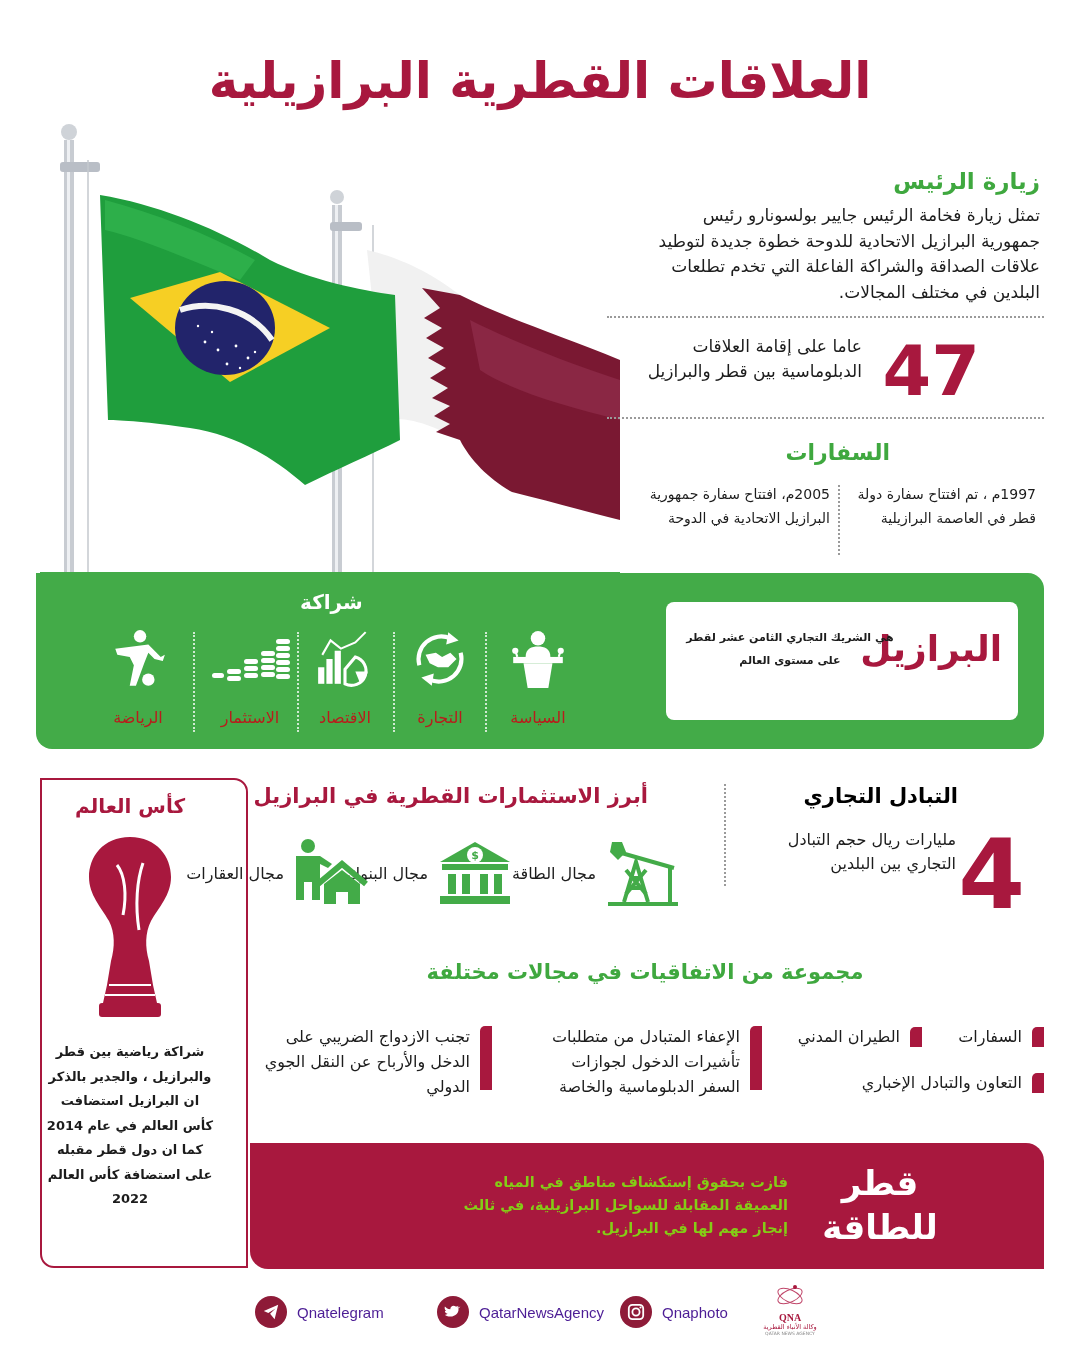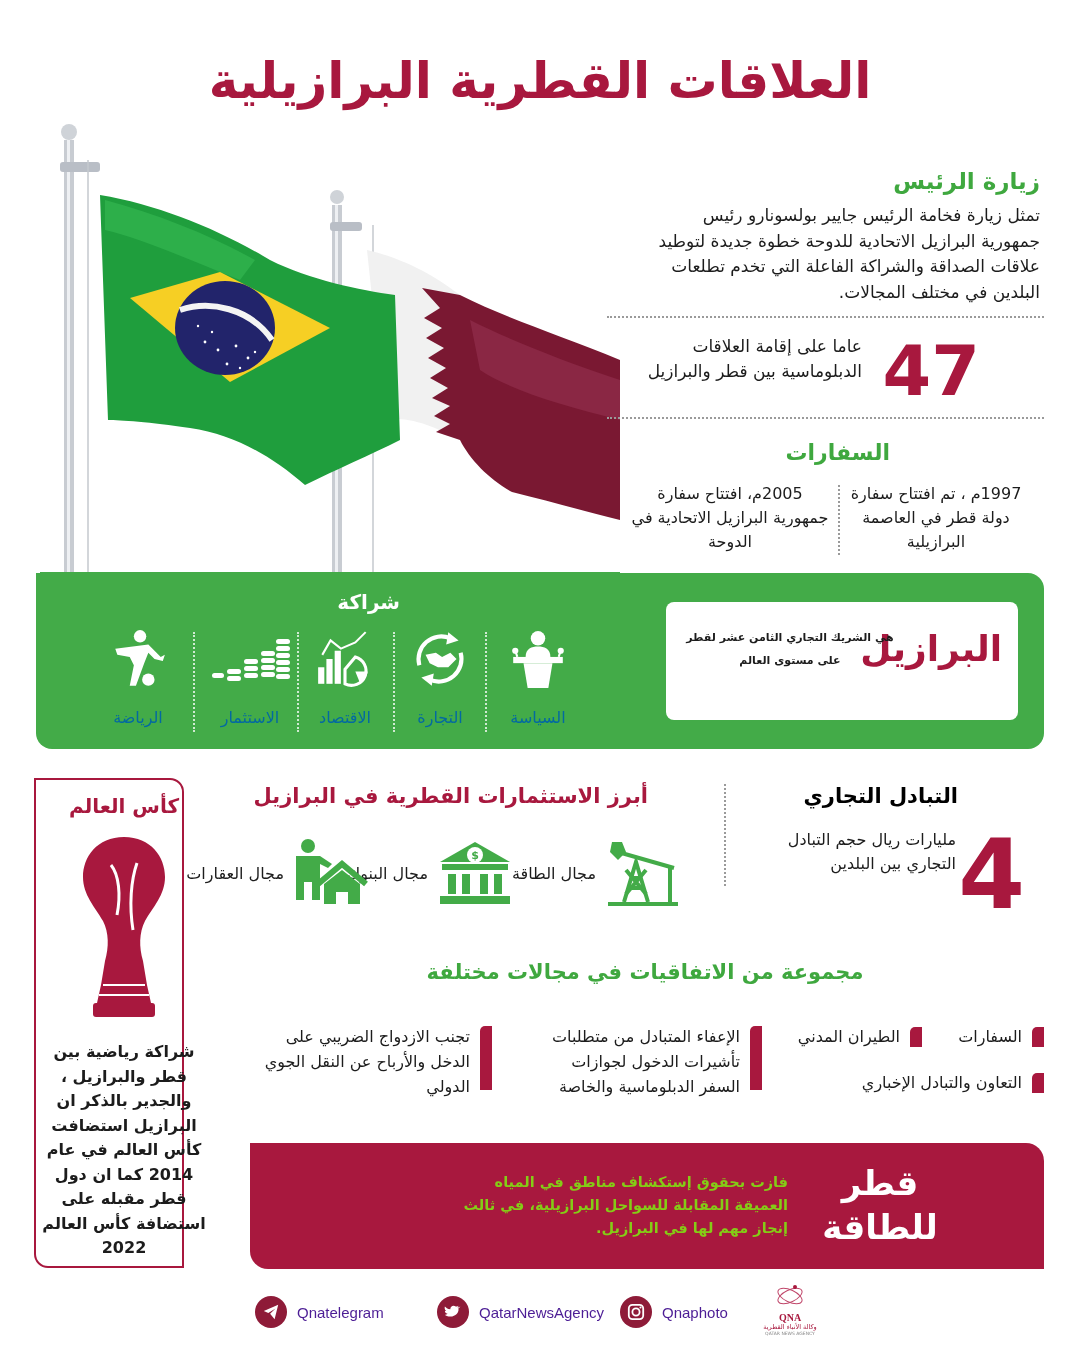--- a/index.html
+++ b/index.html
@@ -18,41 +18,41 @@
   #visit-title { right: 40px; top: 168px; font-size: 23px; font-weight: bold; color: #3fa83f; }
   #visit-body { right: 40px; top: 203px; width: 400px; font-size: 17px; line-height: 25.5px; text-align: right; }
   .dotted-h { height: 0; border-top: 2px dotted #9a9a9a; }
   #div1 { left: 607px; top: 316px; width: 437px; }
   #div2 { left: 607px; top: 417px; width: 437px; }
 
   #years-num { right: 100px; top: 328px; font-size: 70px; font-weight: bold; color: #a8183e; line-height: 86px; }
   #years-text { right: 218px; top: 334px; width: 240px; font-size: 17px; line-height: 25px; text-align: right; }
 
   #emb-title { right: 190px; top: 440px; font-size: 22px; font-weight: bold; color: #3fa83f; }
-  .emb { top: 482px; width: 200px; font-size: 16px; line-height: 24px; text-align: center; }
+  .emb { top: 482px; width: 200px; font-size: 14px; line-height: 24px; }
   #emb-1 { left: 836px; }
   #emb-2 { left: 630px; }
   #emb-divider { left: 838px; top: 485px; height: 70px; border-left: 2px dotted #9a9a9a; }
 
   
   #partner-band { left: 36px; top: 573px; width: 1008px; height: 176px; background: #43ab48; border-radius: 0 16px 16px 16px; }
-  #partner-title { left: 300px; top: 590px; width: 100px; text-align: right; color: #fff; font-size: 20px; font-weight: bold; }
+  #partner-title { left: 300px; top: 590px; width: 100px; text-align: left; color: #fff; font-size: 20px; font-weight: bold; }
   .p-item { top: 628px; width: 90px; height: 110px; display: flex; flex-direction: column; align-items: center; }
   .p-item svg { width: 62px; height: 62px; }
-  .p-label { color: #0369a1; font-size: 16px; margin-top: 18px; white-space: nowrap; }
+  .p-label { color: #b91c1c; font-size: 16px; margin-top: 18px; white-space: nowrap; }
   .p-sep { top: 632px; height: 100px; border-left: 2px dotted rgba(255,255,255,0.75); }
   #brazil-card { left: 666px; top: 602px; width: 352px; height: 118px; background: #fff; border-radius: 8px; }
   #brazil-word { right: 16px; top: 26px; font-size: 36px; font-weight: bold; color: #a8183e; }
   #brazil-text { right: 118px; top: 24px; width: 220px; text-align: center; font-size: 11px; font-weight: bold; line-height: 23px; }
 
   
-  #wc-box { left: 34px; top: 778px; width: 150px; height: 490px; border: 2px solid #a8183e; border-radius: 0 14px 0 14px; padding-left: 18px; }
+  #wc-box { left: 40px; top: 778px; width: 208px; height: 490px; border: 2px solid #a8183e; border-radius: 0 14px 0 14px; padding-left: 18px; }
   #wc-title { left: 0; top: 14px; width: 176px; text-align: center; font-size: 20px; font-weight: bold; color: #a8183e; }
   #wc-trophy { left: 45px; top: 55px; width: 86px; height: 185px; }
-  #wc-text { left: 4px; top: 260px; width: 168px; text-align: center; font-size: 16px; line-height: 24.5px; font-weight: bold; }
+  #wc-text { left: 4px; top: 260px; width: 168px; text-align: center; font-size: 13px; line-height: 24.5px; font-weight: bold; }
 
   
   #inv-title { right: 432px; top: 784px; font-size: 21px; font-weight: bold; color: #a8183e; }
   .inv { top: 838px; height: 70px; display: flex; direction: rtl; align-items: center; gap: 8px; }
   .inv svg { width: 78px; height: 70px; }
   .inv-label { font-size: 16px; line-height: 23px; text-align: right; }
   #inv-1 { right: 398px; }
   #inv-2 { right: 566px; }
   #inv-3 { right: 710px; }
   #inv-divider { left: 724px; top: 784px; height: 102px; border-left: 2px dotted #9a9a9a; }

